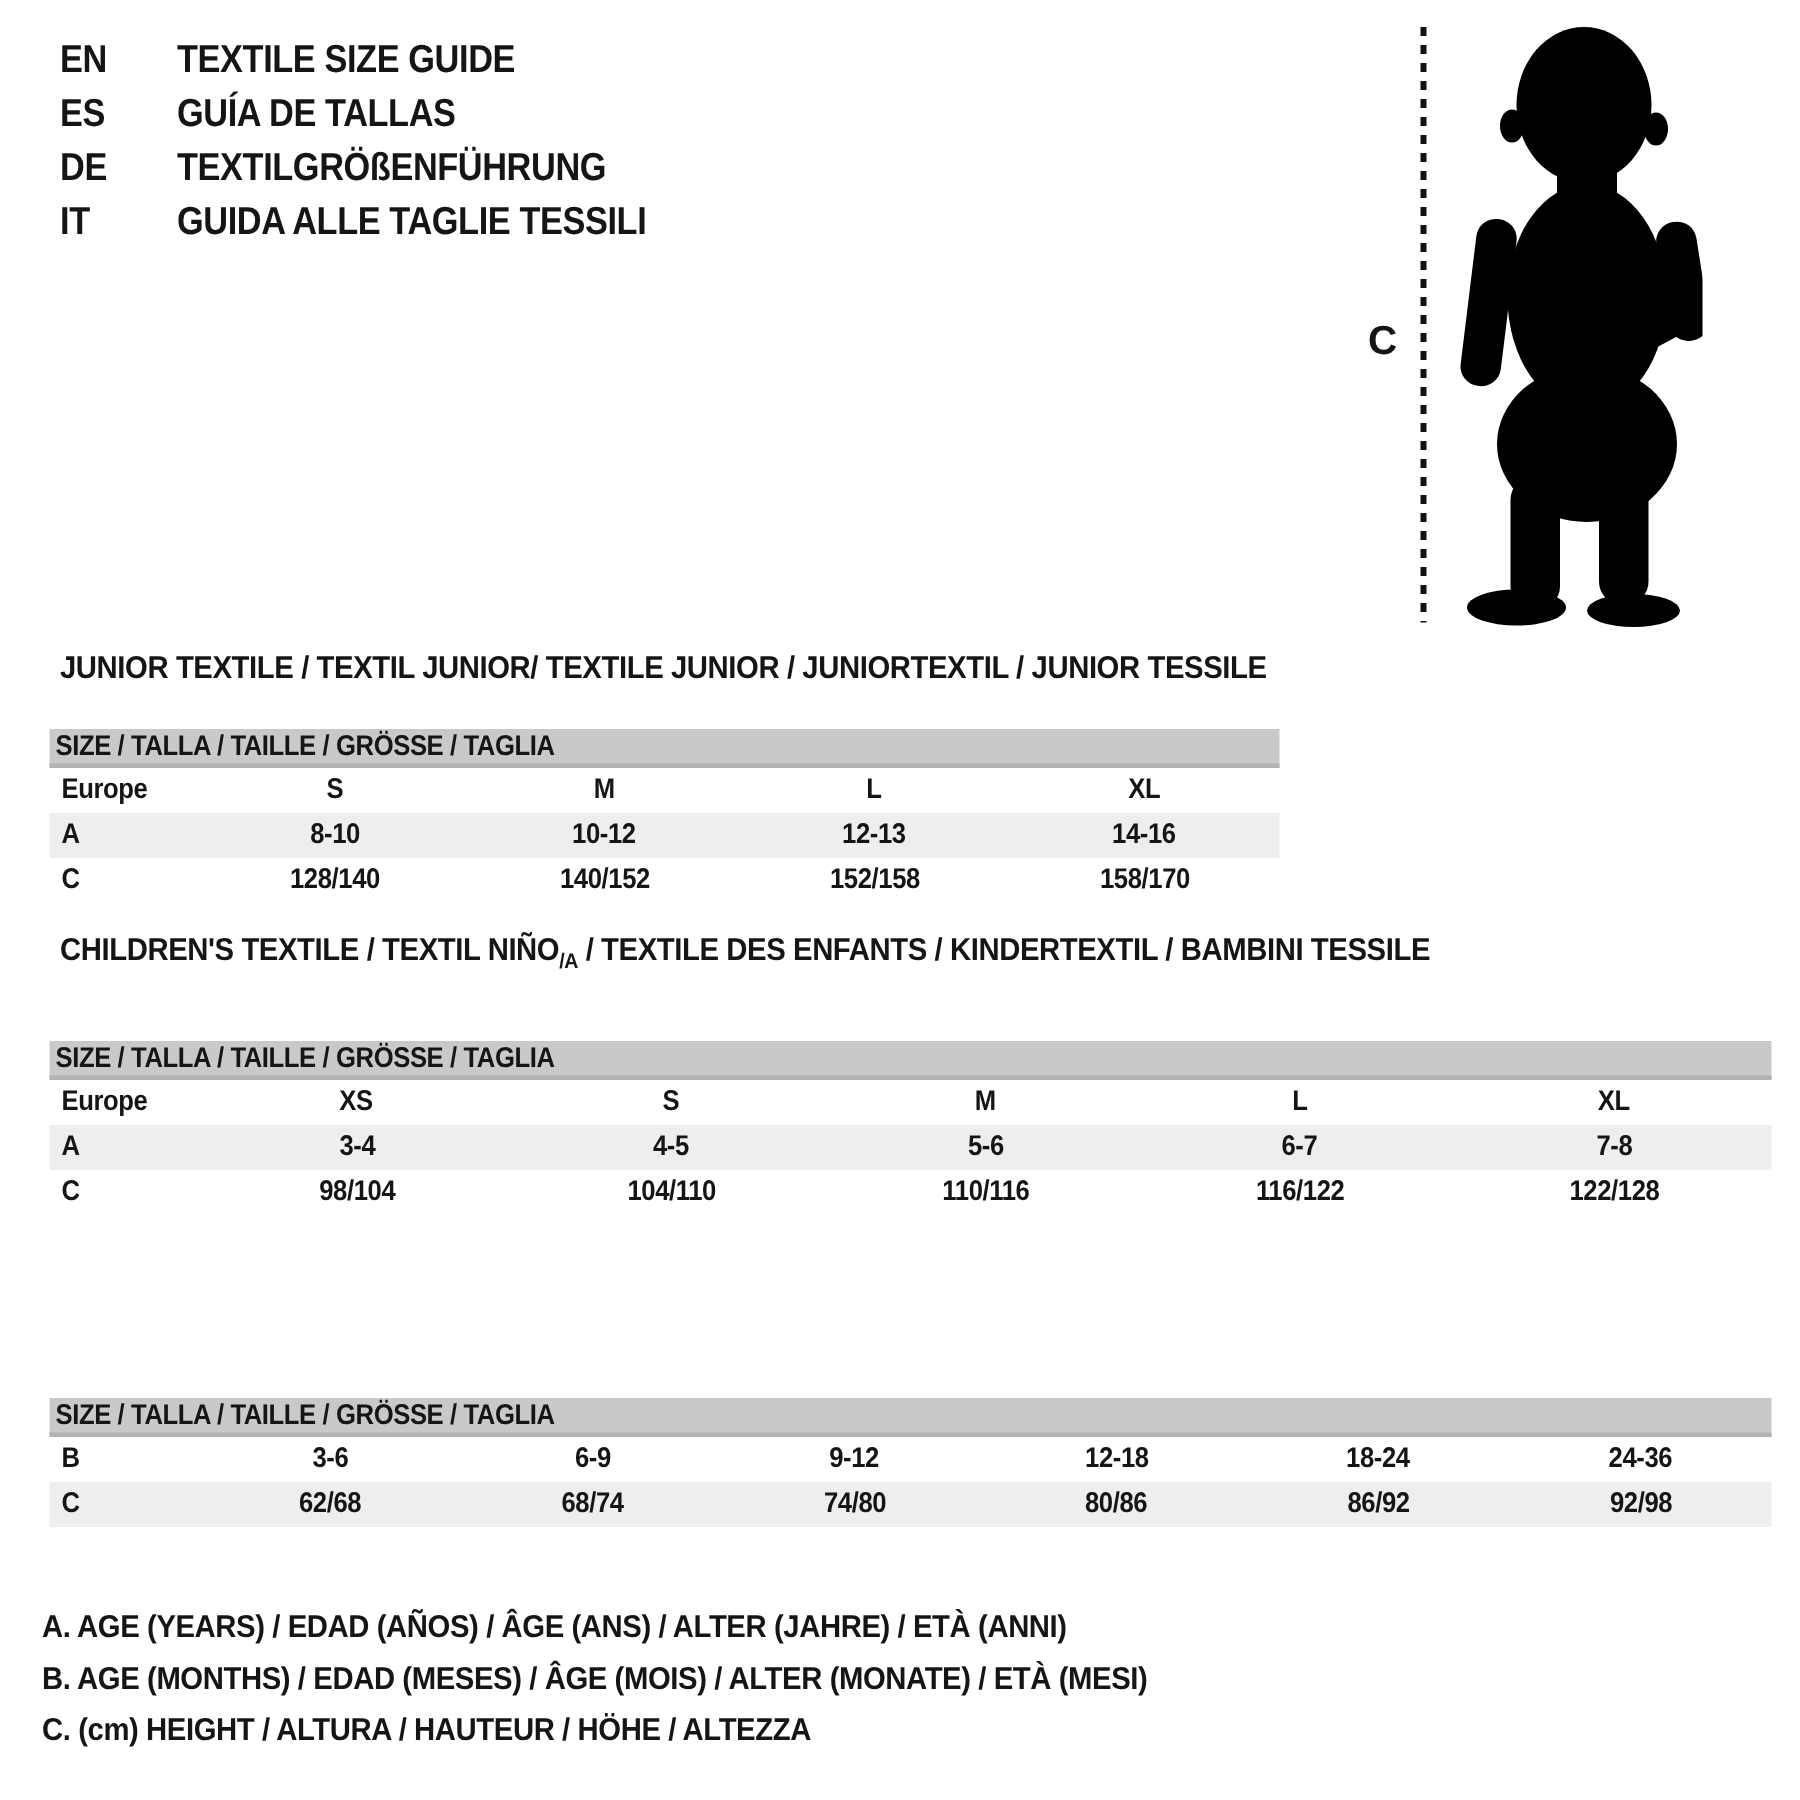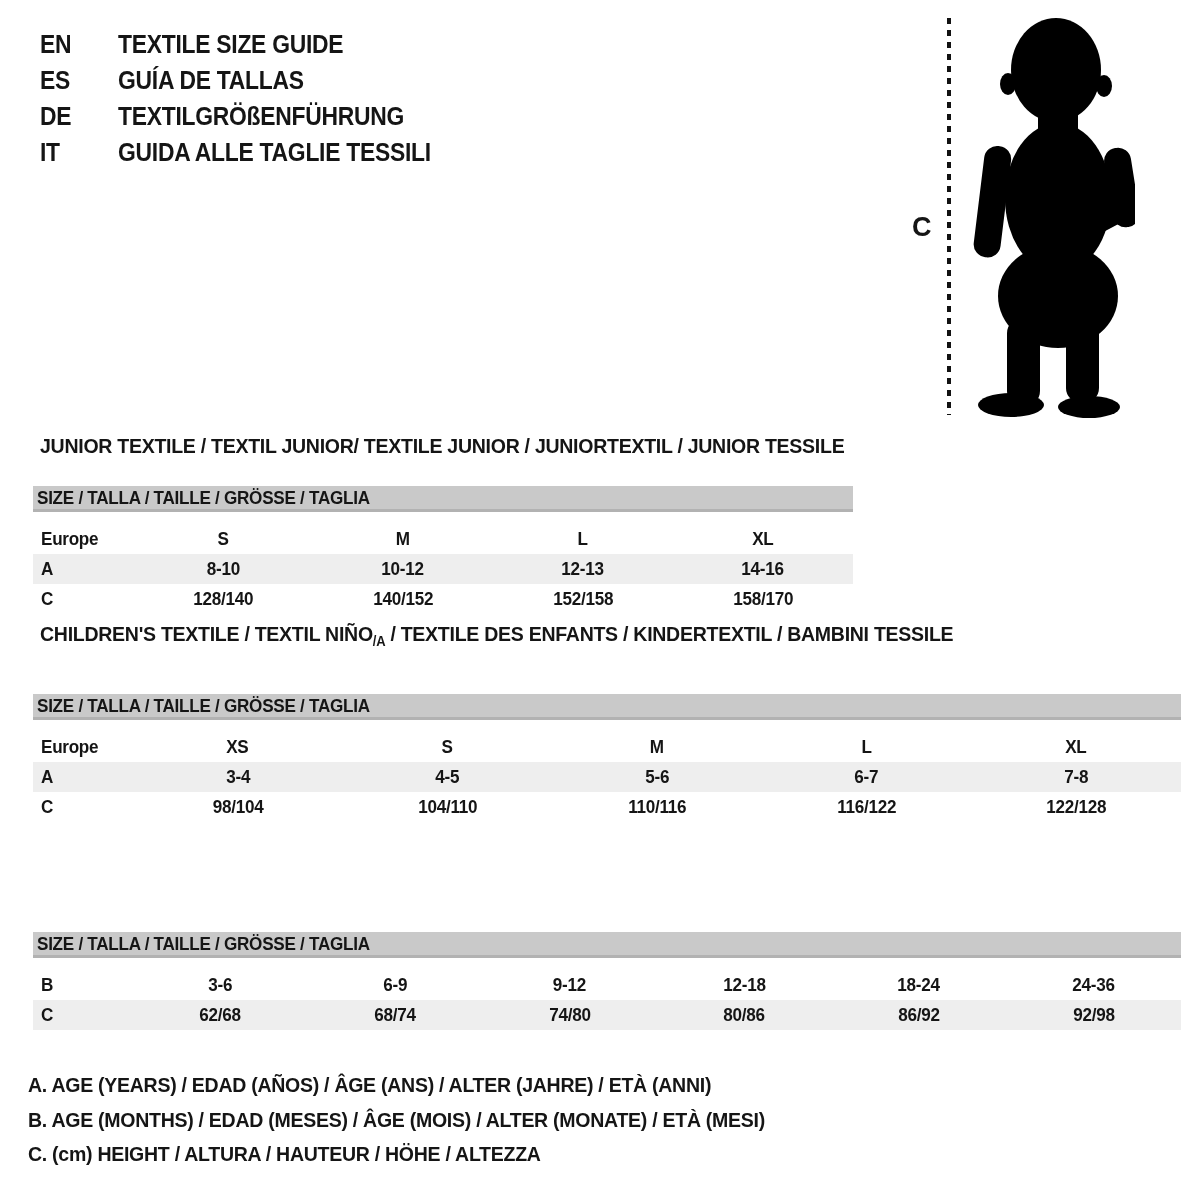--- a/index.html
+++ b/index.html
@@ -7,43 +7,43 @@
     position:relative; width:1200px; height:1200px; background:#ffffff;
     font-family:"Liberation Sans", sans-serif; color:#151515; overflow:hidden;
   }
   
   .t { display:inline-block; white-space:nowrap; font-weight:700;
        transform:scaleX(0.9); transform-origin:50% 50%; letter-spacing:-0.3px; }
   .t.left { transform-origin:0 50%; }
 
   
   .langs { position:absolute; top:24px; left:40px; }
-  .lang-row { display:flex; height:36px; align-items:flex-end; }
+  .lang-row { display:flex; height:36px; align-items:flex-start; }
   .lang-code { width:78px; font-size:26px; }
-  .lang-label { font-size:26px;margin-top:21px; }
+  .lang-label { font-size:26px; }
   .lang-code .t, .lang-label .t { transform:scaleX(0.88); }
 
   
   .measure-line { position:absolute; left:947px; top:18px; width:4px; height:397px;
     background:repeating-linear-gradient(to bottom, #121212 0 6px, transparent 6px 12px); }
   .measure-label { position:absolute; left:912px; top:212px; font-size:27px; font-weight:700; }
   .figure-svg { position:absolute; left:963px; top:18px; }
 
   
   .sec-title { position:absolute; left:40px; font-size:21px; font-weight:700; }
   .sec-title .t { transform:scaleX(0.93); }
   .sub { font-size:14px; vertical-align:-5px; }
 
   
   .table { position:absolute; left:33px; }
   .size-bar { height:26px; background:#c9c9c9; border-bottom:3px solid #b2b2b2;
     box-sizing:border-box; display:flex; align-items:center; padding-left:4px; }
   .size-bar .t { font-size:19px; }
   .grid-row { display:grid; height:30px; }
-  .grid-row.first { margin-top:12px; }
+  .grid-row.first { margin-top:0; }
   .grid-row.alt { background:#eeeeee; }
   .cols4 { grid-template-columns:100px repeat(4,1fr); }
   .cols5 { grid-template-columns:100px repeat(5,1fr); }
   .cols6 { grid-template-columns:100px repeat(6,1fr); }
   .cell { display:flex; align-items:center; justify-content:center; }
   .cell.lbl { justify-content:flex-start; padding-left:8px; }
   .cell .t { font-size:19px; }
 
   
   .legend-line { position:absolute; left:28px; font-size:21px; font-weight:700; }

